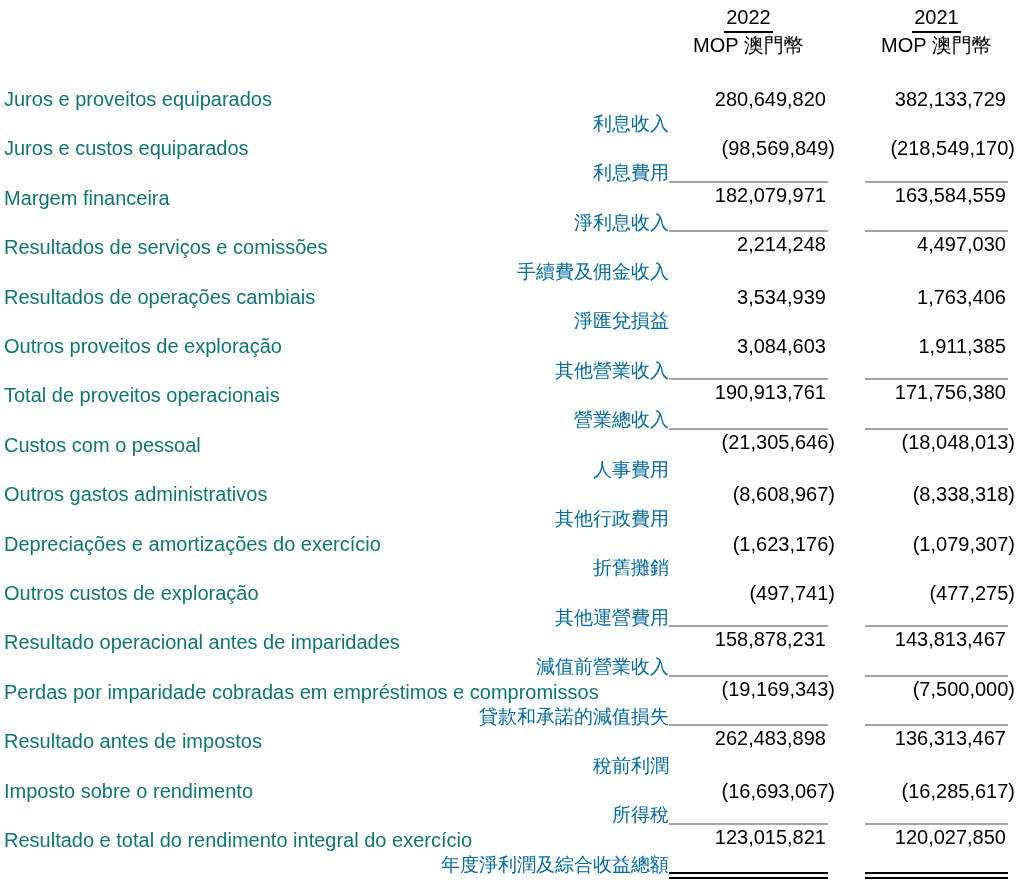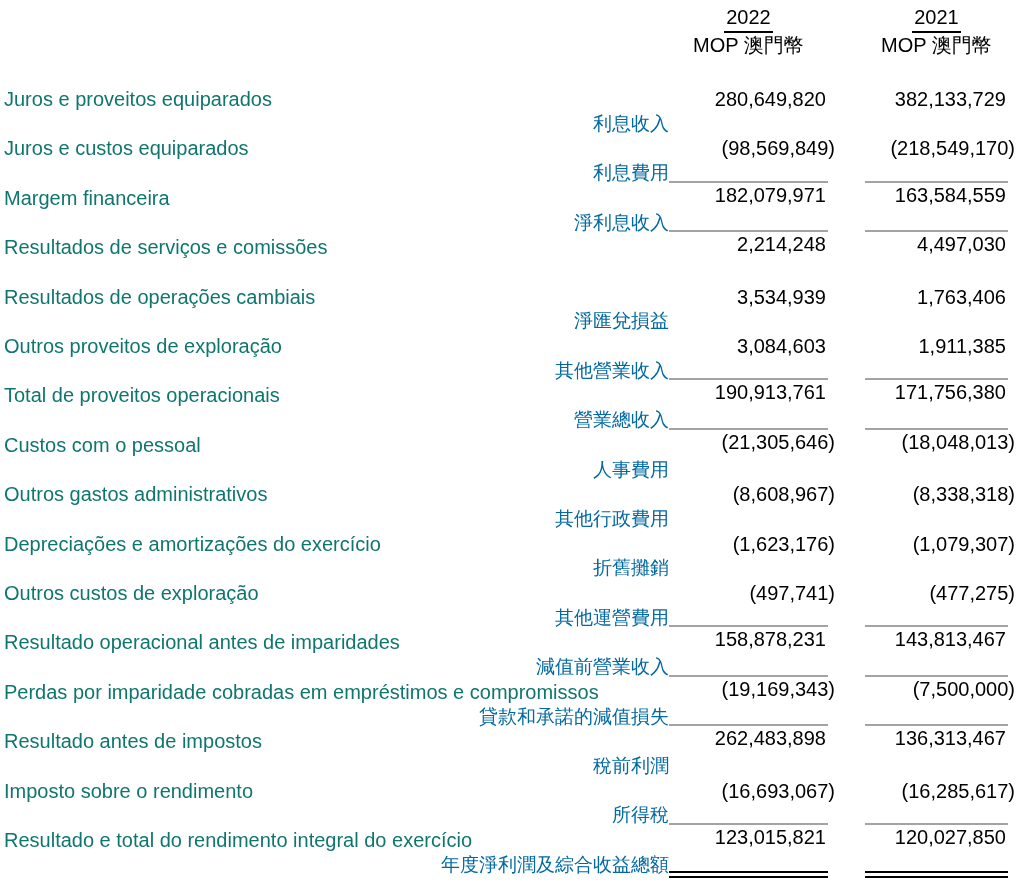--- a/index.html
+++ b/index.html
@@ -103,20 +103,21 @@
     </div>
     <div class="val ruled"><span class="num">182,079,971</span></div>
     <div></div>
     <div class="val ruled"><span class="num">163,584,559</span></div>
     <div></div>
   </div>
 
   <div class="grid row">
     <div class="label">
       <div class="pt">Resultados de serviços e comissões</div>
+      <div class="zh">手續費及佣金收入</div>
     </div>
     <div class="val ruled"><span class="num">2,214,248</span></div>
     <div></div>
     <div class="val ruled"><span class="num">4,497,030</span></div>
     <div></div>
   </div>
 
   <div class="grid row">
     <div class="label">
       <div class="pt">Resultados de operações cambiais</div>

